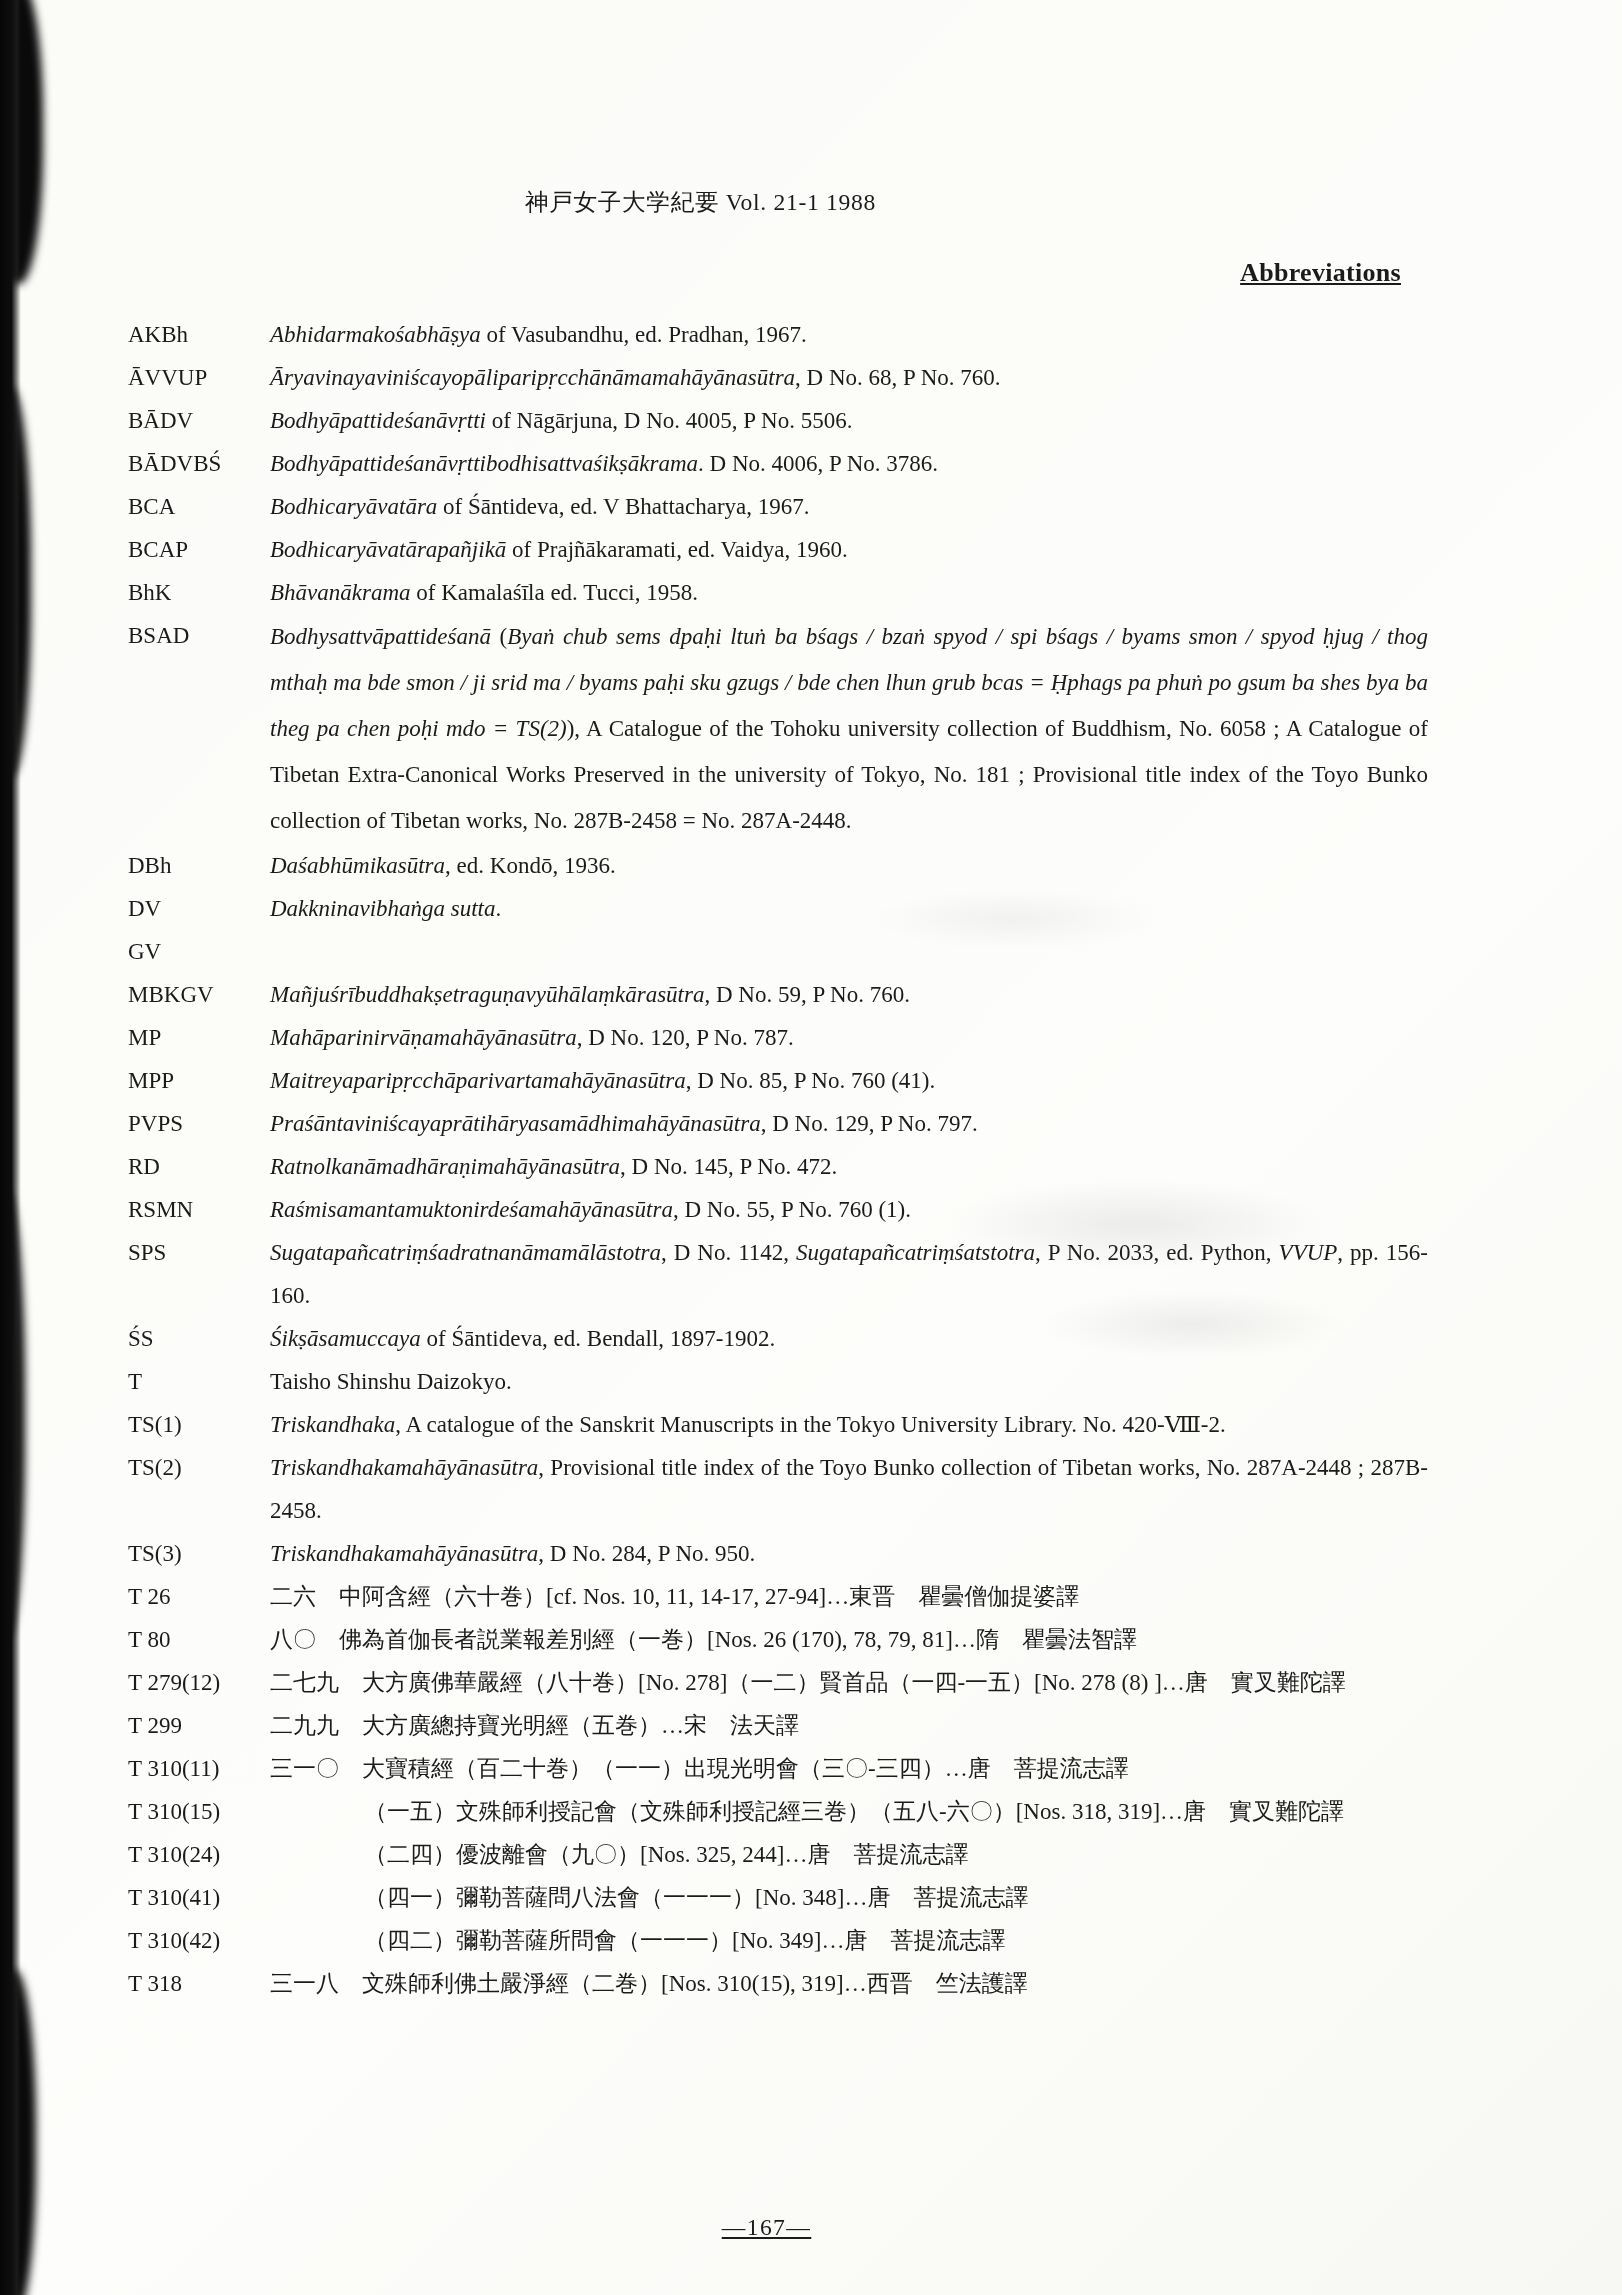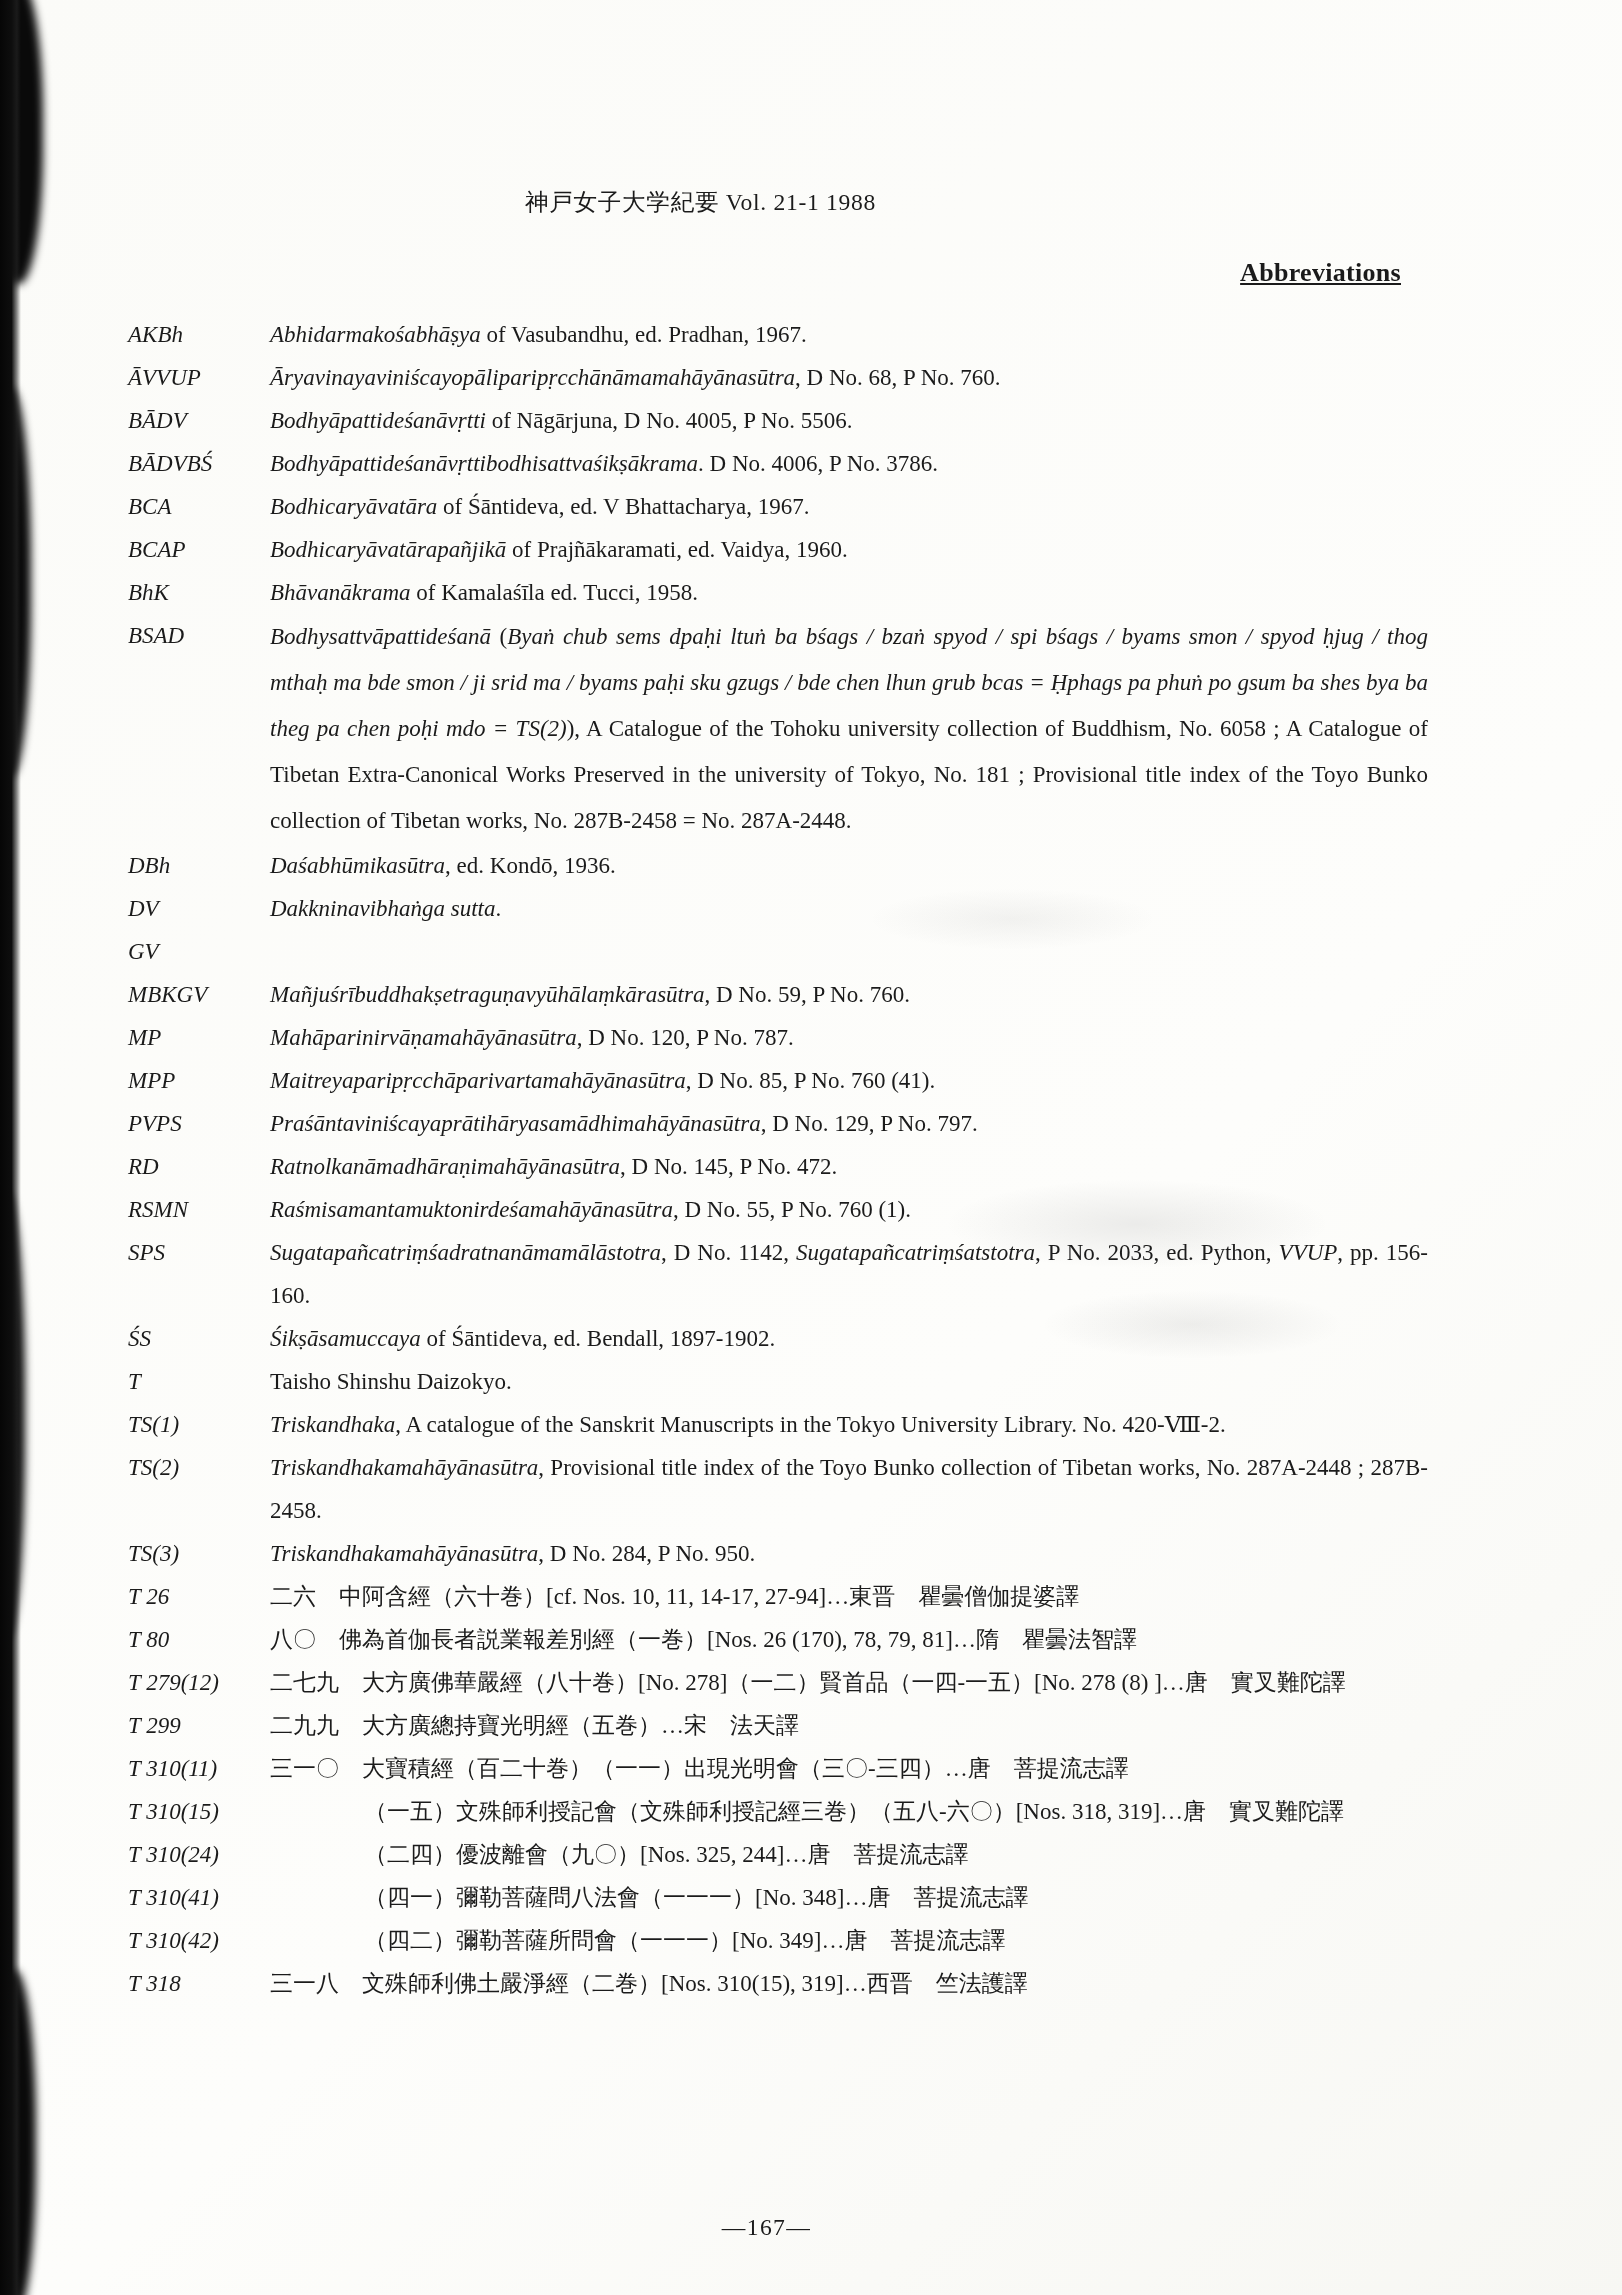--- a/index.html
+++ b/index.html
@@ -36,28 +36,28 @@
     text-align:center;font-size:23.6px;letter-spacing:0.7px;
   }
   .title{
     position:absolute;top:258px;left:0;width:1401px;margin:0;
     text-align:right;font-size:26px;font-weight:bold;letter-spacing:0.3px;text-decoration:underline;
   }
   .entries{
     position:absolute;top:313px;left:128px;width:1300px;
   }
   .entry{display:flex;font-size:23px;line-height:43px;}
-  .abbr{flex:0 0 142px;font-style:italic;white-space:nowrap;}
+  .abbr{flex:0 0 142px;white-space:nowrap;}
   .def{flex:1;text-align:justify;}
   .def .it{font-style:italic;}
   .entry.loose .def{line-height:46px;}
   .entry.indent .def{text-indent:94px;}
   .pageno{
     position:absolute;top:2214px;left:0;width:1533px;
-    text-align:center;font-size:23.6px;letter-spacing:1.4px;
+    text-align:center;font-size:23.6px;letter-spacing:1.4px;text-decoration:underline;
   }
 </style>
 </head>
 <body>
 
 <div class="page">
   <div class="edge-blob b1"></div>
   <div class="edge-blob b2"></div>
   <div class="edge-blob b3"></div>
   <div class="edge-blob b4"></div>

